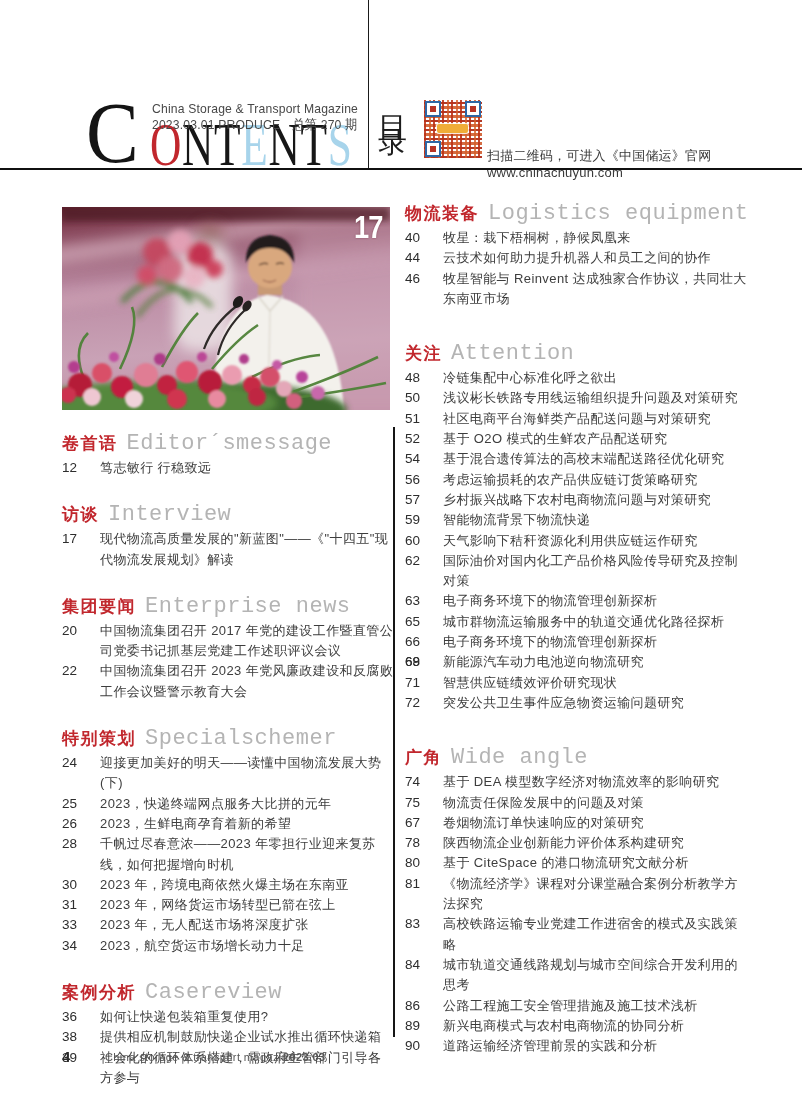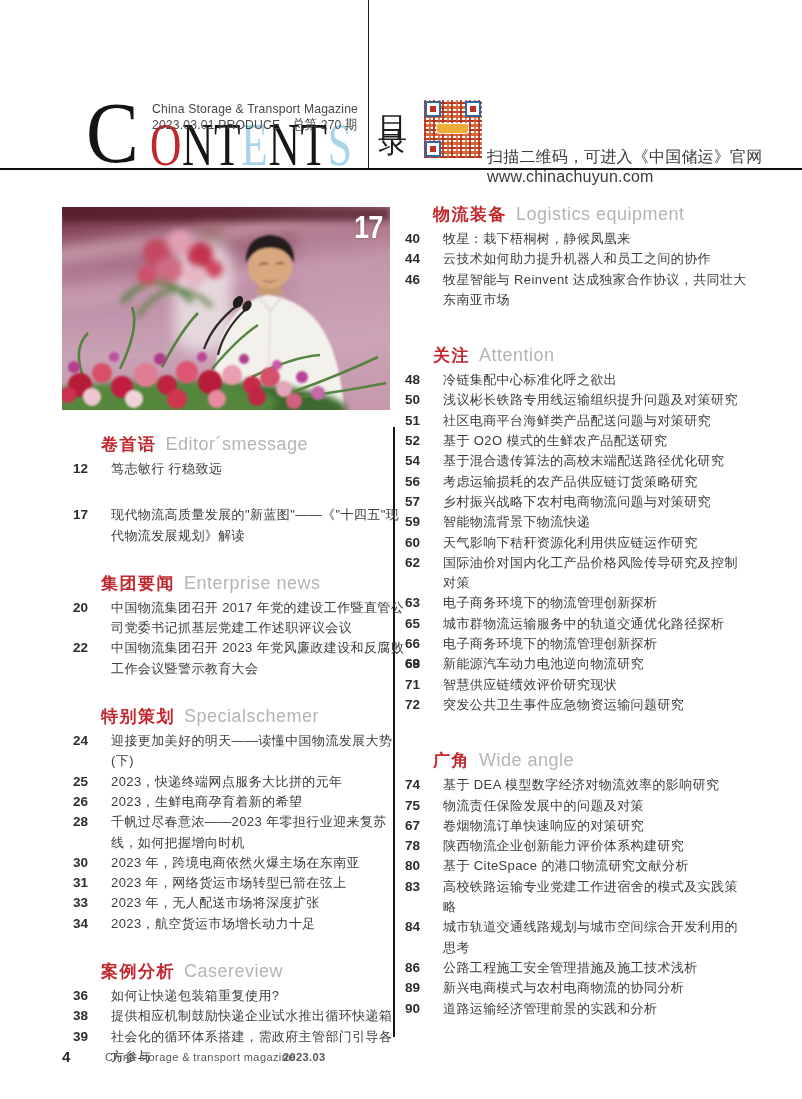--- a/index.html
+++ b/index.html
@@ -25,47 +25,47 @@
   
   .qr{position:absolute;left:424px;top:100px;width:58px;height:58px;background:#fff;
       background-image:
         repeating-linear-gradient(90deg, rgba(187,48,20,.88) 0 2px, rgba(255,255,255,0) 2px 5px, rgba(214,94,38,.8) 5px 7px, rgba(255,255,255,0) 7px 9px),
         repeating-linear-gradient(0deg, rgba(172,40,22,.92) 0 2px, rgba(255,255,255,.92) 2px 4px, rgba(205,82,33,.85) 4px 7px, rgba(255,255,255,.92) 7px 9px);}
   .qr .finder{position:absolute;width:12px;height:12px;border:2px solid #2e66a4;background:#fff;}
   .qr .finder::after{content:"";position:absolute;left:3px;top:3px;width:6px;height:6px;background:#b83324;}
   .qr .f-tl{left:1px;top:1px}.qr .f-tr{right:1px;top:1px}.qr .f-bl{left:1px;bottom:1px}
   .qr-logo{position:absolute;left:13px;top:24px;width:31px;height:9px;background:#f0ad38;border-radius:2px;
            box-shadow:0 0 0 1px rgba(255,255,255,.85);}
-  .qr-caption{position:absolute;left:487px;top:147px;font-size:16px;color:#3a3a3a;letter-spacing:.2px;}
+  .qr-caption{position:absolute;left:487px;top:147px;font-size:13px;color:#3a3a3a;letter-spacing:.2px;}
 
   
   .photo{position:absolute;left:62px;top:207px;width:328px;height:203px;overflow:hidden;}
   .photo svg{display:block;width:100%;height:100%;}
   .photo-num{position:absolute;top:5px;right:8px;color:#ffffff;font-weight:bold;font-size:31px;line-height:31px;
              letter-spacing:-1px;transform:scaleX(.88);transform-origin:right top;
              text-shadow:0 0 2px rgba(90,20,30,.55);}
 
   
   .col{position:absolute;}
-  .col-left{left:73px;top:433px;width:332px;}
+  .col-left{left:62px;top:433px;width:332px;}
   .col-right{left:405px;top:203px;width:344px;}
   .col-divider{position:absolute;left:393px;top:427px;width:2px;height:610px;background:#151515;}
 
   .toc-section{margin:0;}
   .col-left  .toc-section{margin-top:26px;}
   .col-right .toc-section{margin-top:34px;}
   .toc-section:first-child{margin-top:0;}
   .sec-head{margin:0 0 3px 0;font-size:17px;line-height:22px;font-weight:normal;}
-  .sec-head .zh{color:#c1272d;font-weight:bold;letter-spacing:1.5px;margin-left:28px;}
-  .sec-head .en{font-family:Liberation Sans, sans-serif;color:#b4b4b4;font-size:18px;
+  .sec-head .zh{color:#c1272d;font-weight:bold;letter-spacing:1.5px;}
+  .sec-head .en{font-family:Liberation Mono, monospace;color:#b4b4b4;font-size:22px;
                 margin-left:9px;letter-spacing:.5px;}
   .items{margin:0;padding:0;list-style:none;}
   .toc-item{position:relative;padding-left:38px;font-size:13px;line-height:20.3px;color:#3d3d3d;
             letter-spacing:.4px;}
-  .toc-item .no{position:absolute;left:0;top:0;font-weight:bold;font-size:13.5px;color:#2d2d2d;letter-spacing:0;text-align:right;}
+  .toc-item .no{position:absolute;left:0;top:0;font-weight:normal;font-size:13.5px;color:#2d2d2d;letter-spacing:0;text-align:right;}
 
   
   .footer{position:absolute;left:0;top:1048px;width:802px;height:20px;}
   .footer .pn{position:absolute;left:62px;top:0;font-size:15px;font-weight:bold;color:#2b2b2b;}
   .footer .ft{position:absolute;left:105px;top:3px;font-size:11px;color:#565656;letter-spacing:.4px;}
   .footer .fd{position:absolute;left:283px;top:3px;font-size:11px;color:#565656;letter-spacing:.4px;font-weight:bold;}
 </style>
 </head>
 <body>
 
@@ -207,20 +207,23 @@
     </h2>
     <ul class="items">
   <li class="toc-item">
     <span class="no">12</span>
     <span class="title">笃志敏行 行稳致远</span>
   </li>
 </ul>
   </section>
 
   <section class="toc-section">
+    <h2 class="sec-head">
+      <span class="zh">访谈</span><span class="en">Interview</span>
+    </h2>
     <ul class="items">
   <li class="toc-item">
     <span class="no">17</span>
     <span class="title">现代物流高质量发展的"新蓝图"——《"十四五"现代物流发展规划》解读</span>
   </li>
 </ul>
   </section>
 
   <section class="toc-section">
     <h2 class="sec-head">
@@ -446,20 +449,24 @@
   <li class="toc-item">
     <span class="no">78</span>
     <span class="title">陕西物流企业创新能力评价体系构建研究</span>
   </li>
 
   <li class="toc-item">
     <span class="no">80</span>
     <span class="title">基于 CiteSpace 的港口物流研究文献分析</span>
   </li>
 
+  <li class="toc-item">
+    <span class="no">81</span>
+    <span class="title">《物流经济学》课程对分课堂融合案例分析教学方法探究</span>
+  </li>
 
   <li class="toc-item">
     <span class="no">83</span>
     <span class="title">高校铁路运输专业党建工作进宿舍的模式及实践策略</span>
   </li>
 
   <li class="toc-item">
     <span class="no">84</span>
     <span class="title">城市轨道交通线路规划与城市空间综合开发利用的思考</span>
   </li>

